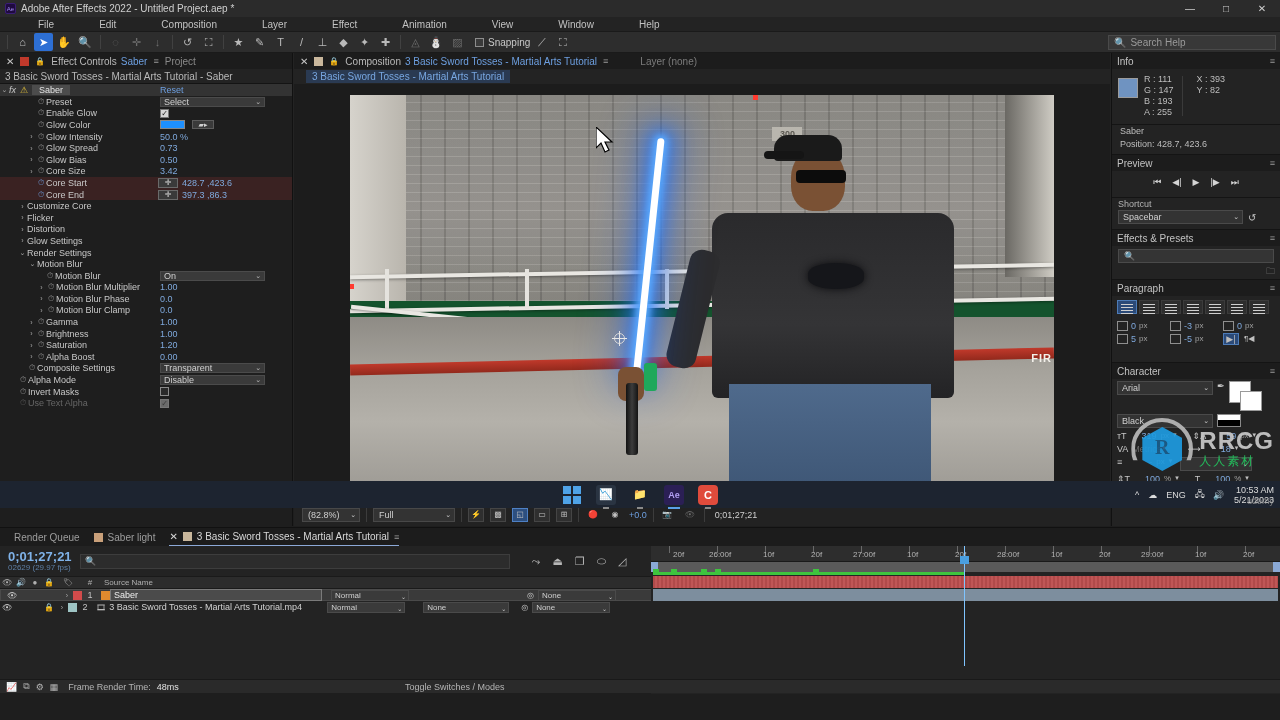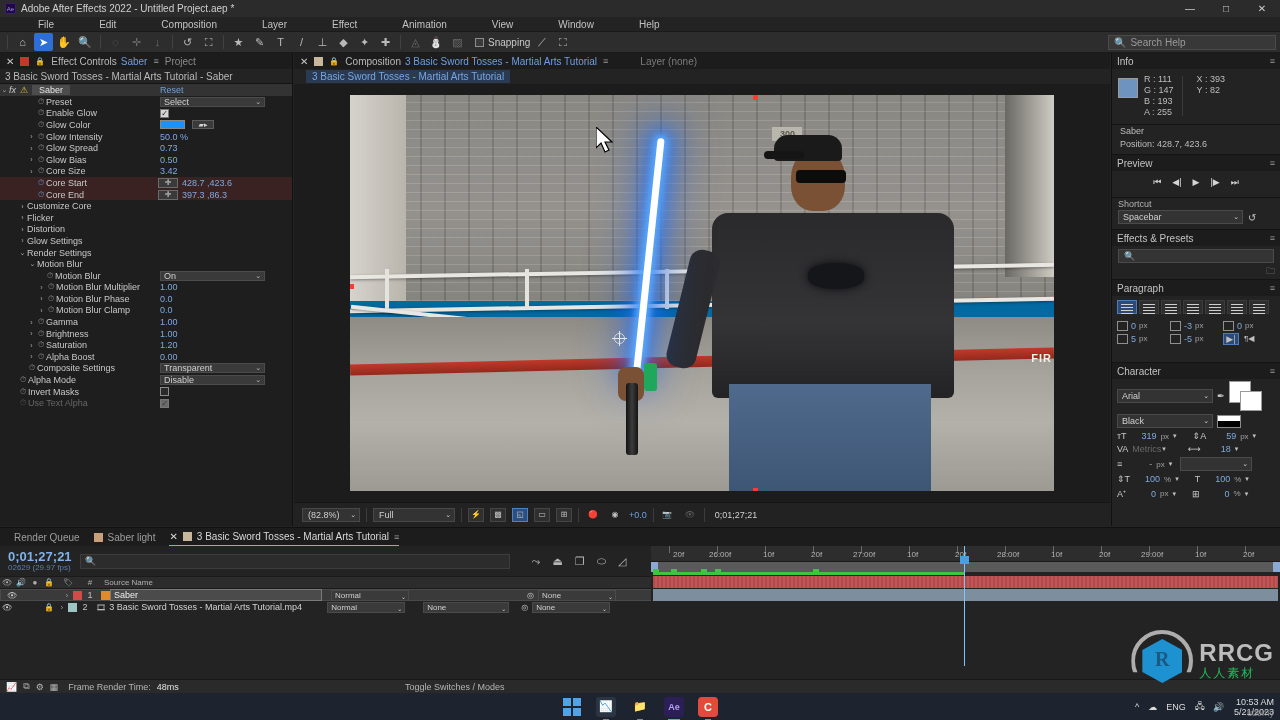--- a/index.html
+++ b/index.html
@@ -4,21 +4,21 @@
 <style>
   * { box-sizing: border-box; margin:0; padding:0; }
   html,body { width:1280px; height:720px; overflow:hidden; }
   body {
     font-family: "Liberation Sans", sans-serif;
     font-size: 10px;
     background:#1e1e1e;
     color:#c8c8c8;
     -webkit-font-smoothing: antialiased;
   }
-  .app { position:relative; width:1280px; height:720px; background:#232323; }
+  .app { position:relative; width:1280px; height:508px; background:#232323; }
 
   
   .titlebar { height:17px; background:#2b2b2b; display:flex; align-items:center; padding-left:5px; position:relative; }
   .ae-logo { width:11px; height:11px; background:#1f0a40; border:1px solid #3b1d75; color:#a08cf0; font-size:6px;
              display:flex; align-items:center; justify-content:center; border-radius:2px; margin-right:5px;}
   .titlebar .ttl { font-size:10px; color:#cfcfcf; }
   .wbtns { position:absolute; right:0; top:0; height:17px; display:flex; }
   .wbtn { width:36px; height:17px; display:flex; align-items:center; justify-content:center; color:#cfcfcf; font-size:10px; }
 
   
@@ -78,21 +78,21 @@
   .reset { position:absolute; left:160px; color:#6d9fe0; font-size:9px; }
 
   
   .comp-panel { position:absolute; left:294px; top:53px; width:816px; height:473px; background:#1e1e1e; }
   .comp-tabbar { height:16px; background:#1c1c1c; display:flex; align-items:center; gap:6px; padding-left:6px; }
   .comp-sub { height:15px; background:#232323; display:flex; align-items:center; padding-left:12px; }
   .comp-sub .chip { background:#2a3a52; color:#77a6e0; font-size:10px; padding:1px 6px; }
   .layer-none { color:#7b7b7b; font-size:10px; margin-left:26px; }
   .viewer { position:absolute; left:0; top:31px; width:816px; height:418px; background:#1c1c1c; display:flex;
             align-items:center; justify-content:center; }
-  .frame { position:relative; width:704px; height:396px; background:#0369a1; overflow:hidden; }
+  .frame { position:relative; width:704px; height:396px; background:#14532d; overflow:hidden; }
   
   .wall { position:absolute; left:0; top:0; width:100%; height:52%;
           background:
             repeating-linear-gradient(0deg, rgba(255,255,255,.06) 0 1px, rgba(0,0,0,.07) 1px 9px),
             repeating-linear-gradient(90deg, rgba(255,255,255,.05) 0 22px, rgba(0,0,0,.10) 22px 24px),
             linear-gradient(180deg,#8d8b86,#9b9893 55%, #8a8882);
           filter: blur(.6px); }
   .wall-dark { position:absolute; left:0; top:0; width:8%; height:52%; background:linear-gradient(90deg,#d6d3cc,#b9b5ad); }
   .door { position:absolute; right:0; top:0; width:7%; height:46%; background:linear-gradient(90deg,#6a6863,#cfccc4); }
   .sign { position:absolute; left:60%; top:8%; width:30px; height:14px; background:#b9b6ae; color:#5b5851;
@@ -165,21 +165,21 @@
         justify-content:center; }
   .pi.on { background:#2b4a78; border-color:#4d7cb8; }
   .pi i { display:block; width:12px; height:1px; background:#cfcfcf; box-shadow:0 3px 0 #cfcfcf, 0 6px 0 #cfcfcf, 0 -3px 0 #cfcfcf;}
   .para-rows { padding:1px 5px; }
   .prow { display:flex; align-items:center; gap:3px; height:13px; font-size:9px; color:#bdbdbd; }
   .pcell { display:flex; align-items:center; gap:3px; width:50px; }
   .pglyph { width:11px; height:10px; border:1px solid #8f8f8f; display:inline-block; }
   .pnum { color:#7fa9dd; font-size:9px; }
   .punit { color:#a0a0a0; font-size:8px; }
   .char-rows { padding:2px 5px; }
-  .crow { display:flex; align-items:center; gap:4px; margin-bottom:3px; }
+  .crow { display:flex; align-items:flex-start; gap:4px; margin-bottom:3px; }
   .cnum { color:#7fa9dd; font-size:9px; width:26px; text-align:right;}
   .cnum.dim { color:#6a6a6a; }
   .cdd { font-size:7px; color:#c0c0c0; }
   .fillbox { position:relative; width:34px; height:30px; }
   .fillbox .a { position:absolute; left:0; top:0; width:22px; height:22px; background:#fff; border:1px solid #9a9a9a;}
   .fillbox .b { position:absolute; left:11px; top:10px; width:22px; height:20px; background:#fff; border:1px solid #9a9a9a;}
   .bwsw { width:24px; height:13px; background:linear-gradient(180deg,#fff 50%, #000 50%); border:1px solid #8a8a8a; }
 
   
   .timeline { position:absolute; left:0; top:527px; width:1280px; height:166px; background:#232323; border-top:1px solid #111; }

